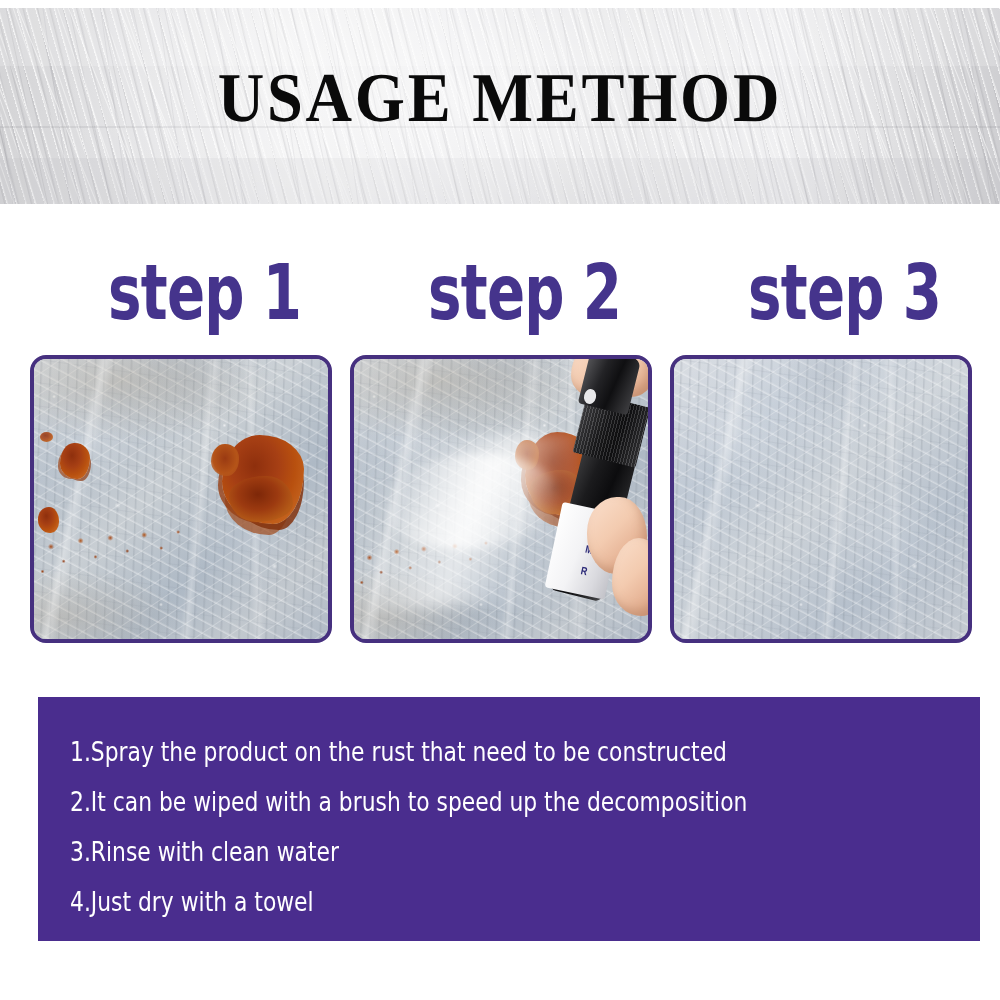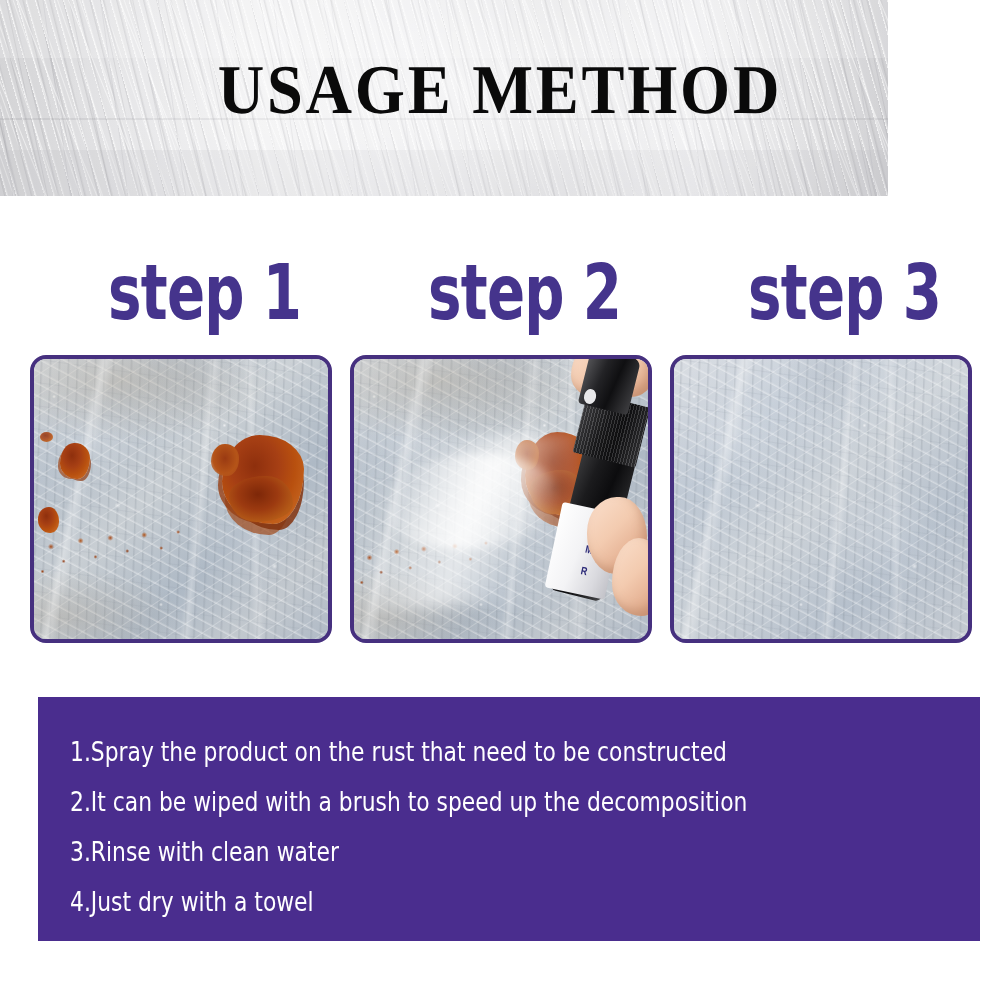--- a/index.html
+++ b/index.html
@@ -6,21 +6,21 @@
   body{
     width:1000px;height:1000px;
     background:#ffffff;
     font-family:"Liberation Sans", sans-serif;
     overflow:hidden;
     position:relative;
   }
 
   
   .header{
-    position:absolute;left:0;top:0;width:888px;height:196px;
+    position:absolute;left:0;top:8px;width:1000px;height:196px;
     overflow:hidden;
     background:
       linear-gradient(to right,#d4d4d6 0%,#e4e4e6 14%,#f1f1f2 30%,#ececee 46%,#e2e2e4 62%,#ededef 78%,#dcdcde 92%,#cfcfd2 100%);
   }
   .header .scratch-layer{
     position:absolute;inset:-40px;
     background:
       repeating-linear-gradient(74deg, rgba(255,255,255,0) 0px, rgba(255,255,255,0) 2px, rgba(255,255,255,.85) 2px, rgba(255,255,255,0) 4px, rgba(255,255,255,0) 9px),
       repeating-linear-gradient(76deg, rgba(150,150,155,0) 0px, rgba(150,150,155,.30) 1px, rgba(150,150,155,0) 3px, rgba(150,150,155,0) 13px),
       repeating-linear-gradient(71deg, rgba(255,255,255,0) 0px, rgba(255,255,255,.5) 1px, rgba(255,255,255,0) 2px, rgba(255,255,255,0) 21px),

